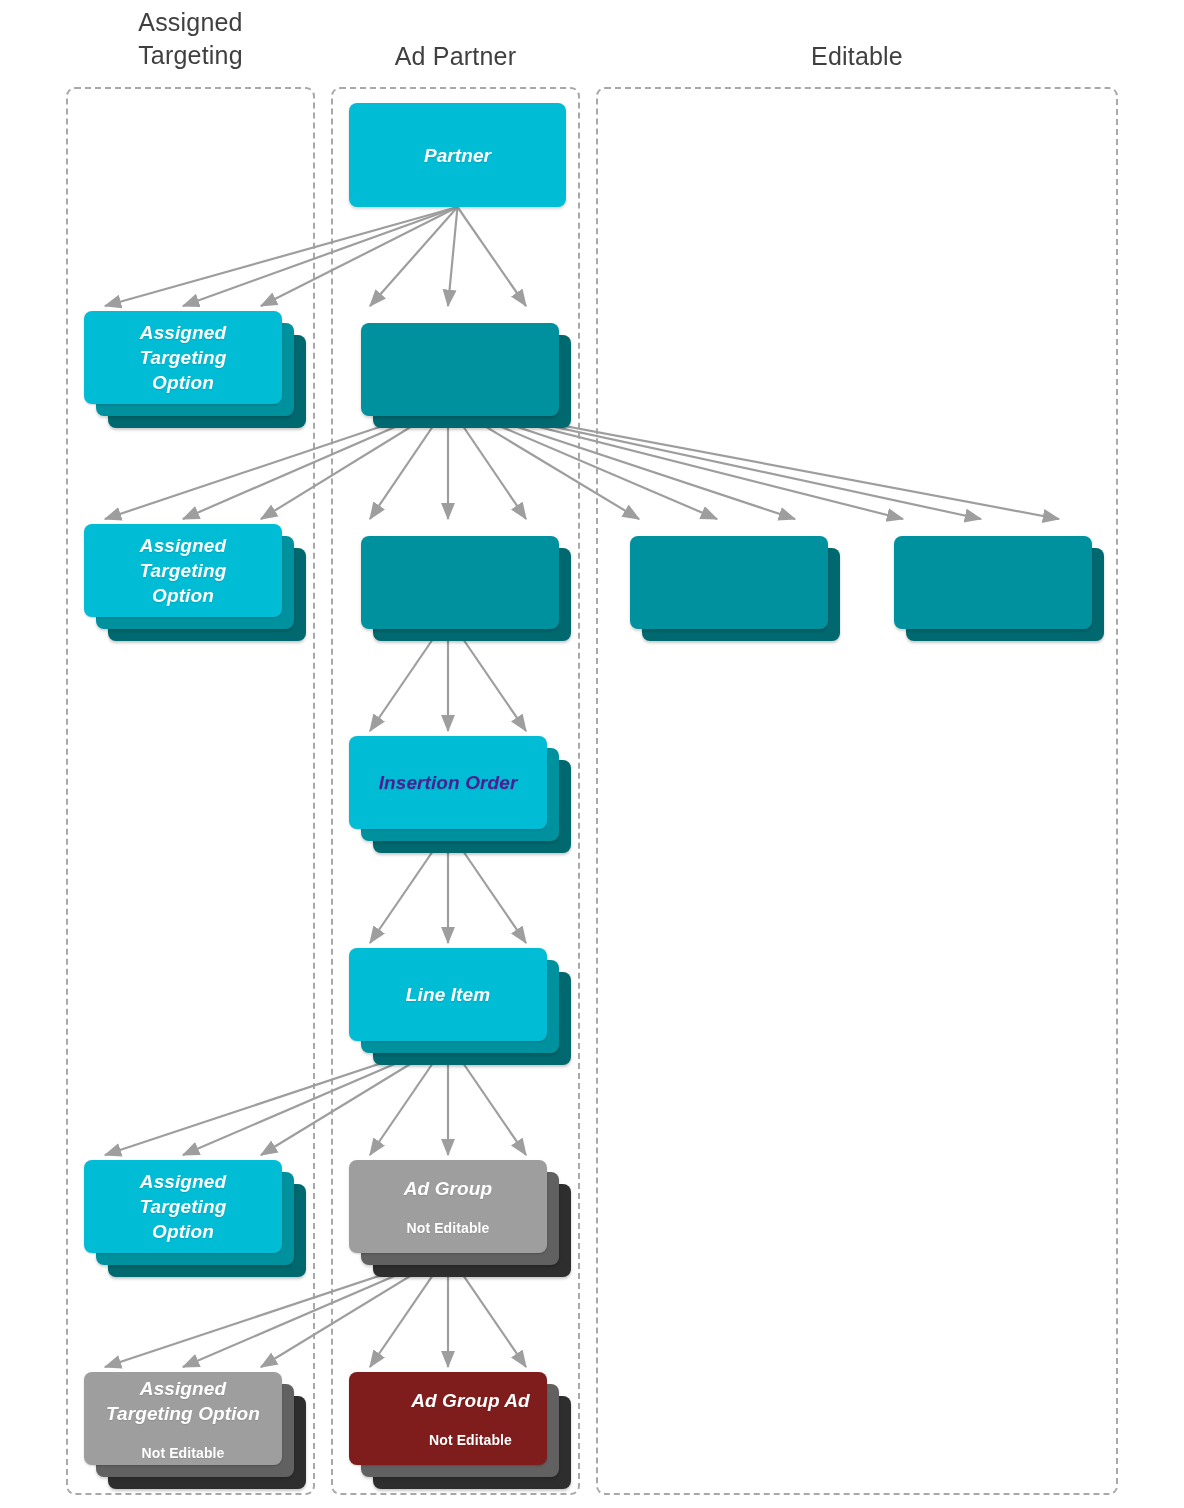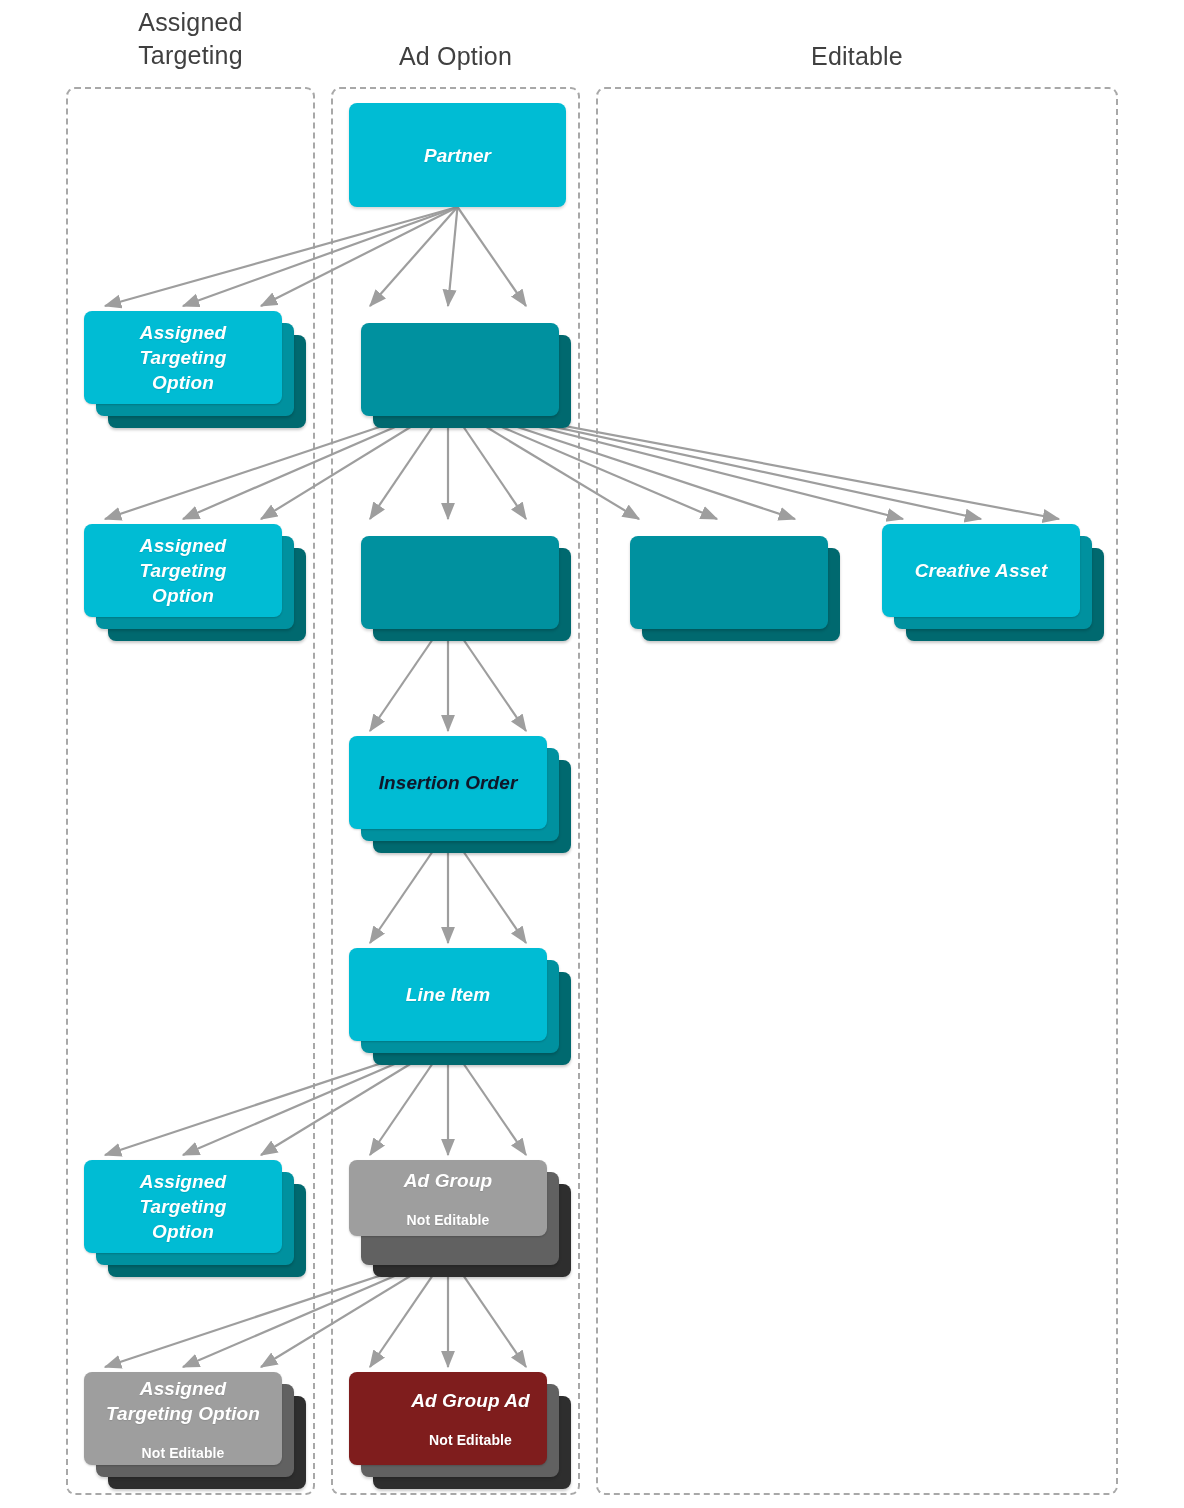--- a/index.html
+++ b/index.html
@@ -93,21 +93,21 @@
 
   <div id="lanes">
       <div class="lane" style="left: 66px; top: 87px; width: 249px; height: 1408px; border-color: rgb(168, 168, 168);"></div>
       <div class="lane" style="left: 331px; top: 87px; width: 249px; height: 1408px; border-color: rgb(168, 168, 168);"></div>
       <div class="lane" style="left: 596px; top: 87px; width: 522px; height: 1408px; border-color: rgb(168, 168, 168);"></div>
     </div>
 
   <div id="headers">
       <div class="col-header" style="left: 66px; top: 6px; width: 249px; color: rgb(64, 64, 64);">Assigned
 Targeting</div>
-      <div class="col-header" style="left: 331px; top: 40px; width: 249px; color: rgb(64, 64, 64);">Ad Option</div>
+      <div class="col-header" style="left: 331px; top: 40px; width: 249px; color: rgb(64, 64, 64);">Ad Partner</div>
       <div class="col-header" style="left: 596px; top: 40px; width: 522px; color: rgb(64, 64, 64);">Editable</div>
     </div>
 
   <svg id="arrows" viewBox="0 0 1184 1508">
     <defs>
       <marker id="ah" markerWidth="9" markerHeight="9" refX="7.4" refY="3.2" orient="auto" markerUnits="strokeWidth">
         <path d="M0,0 L8,3.2 L0,6.4 z" fill="#9e9e9e"></path>
       </marker>
     </defs>
     <g id="arrow-group">
@@ -182,29 +182,26 @@
         <div class="layer back" style="left: 24px; top: 24px; width: 198px; height: 93px; background: rgb(0, 105, 111); box-shadow: rgba(0, 0, 0, 0.22) 0px 2px 3px;"></div>
         <div class="layer mid" style="left: 12px; top: 12px; width: 198px; height: 93px; background: rgb(0, 145, 159); box-shadow: rgba(0, 0, 0, 0.18) 0px 2px 3px;"></div>
       </div>
       <div class="node" style="left: 618px; top: 524px; width: 222px; height: 117px;">
         <div class="layer back" style="left: 24px; top: 24px; width: 198px; height: 93px; background: rgb(0, 105, 111); box-shadow: rgba(0, 0, 0, 0.22) 0px 2px 3px;"></div>
         <div class="layer mid" style="left: 12px; top: 12px; width: 198px; height: 93px; background: rgb(0, 145, 159); box-shadow: rgba(0, 0, 0, 0.18) 0px 2px 3px;"></div>
       </div>
       <div class="node" style="left: 882px; top: 524px; width: 222px; height: 117px;">
         <div class="layer back" style="left: 24px; top: 24px; width: 198px; height: 93px; background: rgb(0, 105, 111); box-shadow: rgba(0, 0, 0, 0.22) 0px 2px 3px;"></div>
         <div class="layer mid" style="left: 12px; top: 12px; width: 198px; height: 93px; background: rgb(0, 145, 159); box-shadow: rgba(0, 0, 0, 0.18) 0px 2px 3px;"></div>
-        <div class="layer front" style="left: 0px; top: 0px; width: 198px; height: 93px; background: rgb(0, 188, 212);">
-          <div class="node-title" style="color: rgb(255, 255, 255);">Creative Asset</div>
-        </div>
       </div>
       <div class="node" style="left: 349px; top: 736px; width: 222px; height: 117px;">
         <div class="layer back" style="left: 24px; top: 24px; width: 198px; height: 93px; background: rgb(0, 105, 111); box-shadow: rgba(0, 0, 0, 0.22) 0px 2px 3px;"></div>
         <div class="layer mid" style="left: 12px; top: 12px; width: 198px; height: 93px; background: rgb(0, 145, 159); box-shadow: rgba(0, 0, 0, 0.18) 0px 2px 3px;"></div>
         <div class="layer front" style="left: 0px; top: 0px; width: 198px; height: 93px; background: rgb(0, 188, 212);">
-          <div class="node-title" style="color: #0f172a;">Insertion Order</div>
+          <div class="node-title" style="color: #4c1d95;">Insertion Order</div>
         </div>
       </div>
       <div class="node" style="left: 349px; top: 948px; width: 222px; height: 117px; padding-left: 32px;">
         <div class="layer back" style="left: 24px; top: 24px; width: 198px; height: 93px; background: rgb(0, 105, 111); box-shadow: rgba(0, 0, 0, 0.22) 0px 2px 3px;"></div>
         <div class="layer mid" style="left: 12px; top: 12px; width: 198px; height: 93px; background: rgb(0, 145, 159); box-shadow: rgba(0, 0, 0, 0.18) 0px 2px 3px;"></div>
         <div class="layer front" style="left: 0px; top: 0px; width: 198px; height: 93px; background: rgb(0, 188, 212);">
           <div class="node-title" style="color: rgb(255, 255, 255);">Line Item</div>
         </div>
       </div>
       <div class="node" style="left: 84px; top: 1160px; width: 222px; height: 117px;">
@@ -212,21 +209,21 @@
         <div class="layer mid" style="left: 12px; top: 12px; width: 198px; height: 93px; background: rgb(0, 145, 159); box-shadow: rgba(0, 0, 0, 0.18) 0px 2px 3px;"></div>
         <div class="layer front" style="left: 0px; top: 0px; width: 198px; height: 93px; background: rgb(0, 188, 212);">
           <div class="node-title" style="color: rgb(255, 255, 255);">Assigned
 Targeting
 Option</div>
         </div>
       </div>
       <div class="node" style="left: 349px; top: 1160px; width: 222px; height: 117px;">
         <div class="layer back" style="left: 24px; top: 24px; width: 198px; height: 93px; background: rgb(46, 46, 46); box-shadow: rgba(0, 0, 0, 0.22) 0px 2px 3px;"></div>
         <div class="layer mid" style="left: 12px; top: 12px; width: 198px; height: 93px; background: rgb(97, 97, 97); box-shadow: rgba(0, 0, 0, 0.18) 0px 2px 3px;"></div>
-        <div class="layer front" style="left: 0px; top: 0px; width: 198px; height: 76px; background: rgb(158, 158, 158);">
+        <div class="layer front" style="left: 0px; top: 0px; width: 198px; height: 93px; background: rgb(158, 158, 158);">
           <div class="node-title" style="color: rgb(255, 255, 255);">Ad Group</div>
           <div class="node-sub" style="color: rgb(255, 255, 255);">Not Editable</div>
         </div>
       </div>
       <div class="node" style="left: 84px; top: 1372px; width: 222px; height: 117px;">
         <div class="layer back" style="left: 24px; top: 24px; width: 198px; height: 93px; background: rgb(46, 46, 46); box-shadow: rgba(0, 0, 0, 0.22) 0px 2px 3px;"></div>
         <div class="layer mid" style="left: 12px; top: 12px; width: 198px; height: 93px; background: rgb(97, 97, 97); box-shadow: rgba(0, 0, 0, 0.18) 0px 2px 3px;"></div>
         <div class="layer front" style="left: 0px; top: 0px; width: 198px; height: 93px; background: rgb(158, 158, 158);">
           <div class="node-title" style="color: rgb(255, 255, 255);">Assigned
 Targeting Option</div>

